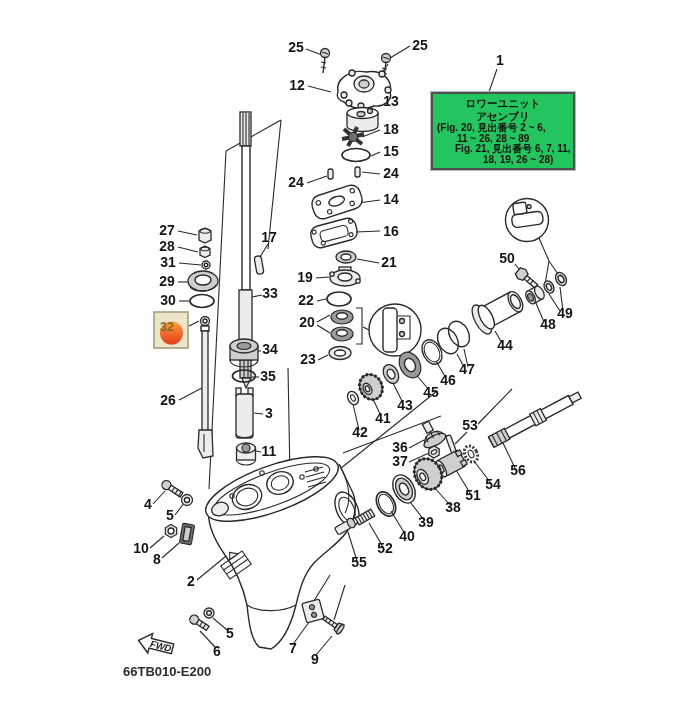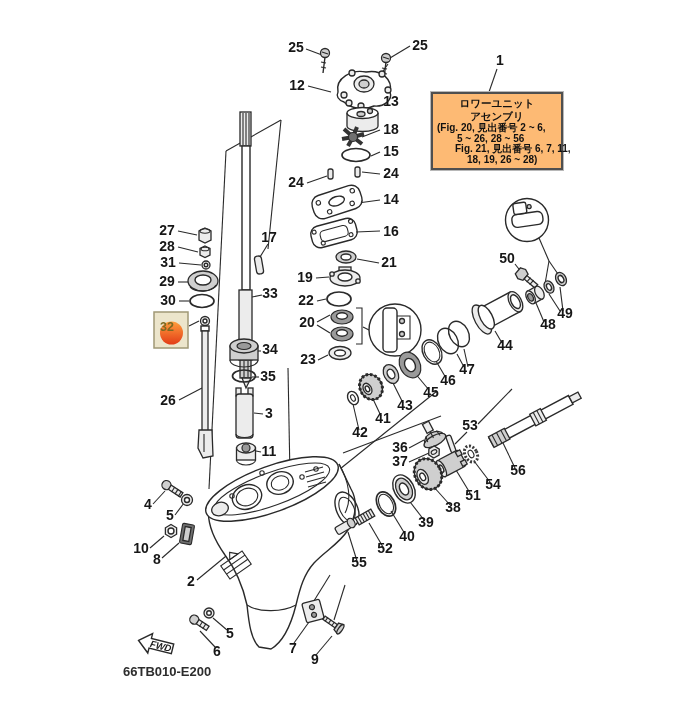--- a/index.html
+++ b/index.html
@@ -12,26 +12,26 @@
   .f0{fill:#fff;stroke:#2a2a2a;stroke-width:1.4}
   .f1{fill:#ececec;stroke:#2a2a2a;stroke-width:1.3}
   .f2{fill:#cfcfcf;stroke:#2a2a2a;stroke-width:1.3}
   .f3{fill:#9a9a9a;stroke:#2a2a2a;stroke-width:1.2}
   .f4{fill:#707070;stroke:#2a2a2a;stroke-width:1.1}
   .teeth{stroke:#2a2a2a;stroke-width:3;fill:none;stroke-dasharray:2.4 2}
   .lbl{font:bold 14px "Liberation Sans",sans-serif;fill:#161616;text-anchor:middle}
   .hl32{font:bold 12.5px "Liberation Sans",sans-serif;fill:#7c6a22;text-anchor:middle}
   .code{font:bold 13px "Liberation Sans",sans-serif;fill:#2d2d2d}
   .fwd{font:italic bold 9.5px "Liberation Sans",sans-serif;fill:#1c1c1c;text-anchor:middle}
-  .infobox{position:absolute;left:431px;top:92px;width:132px;height:78px;background:#fdba74;
+  .infobox{position:absolute;left:431px;top:92px;width:144px;height:78px;background:#22c55e;
            border:2px solid #4f4f4f;box-shadow:0 0 0 1px #b8b8b8;box-sizing:border-box;
            display:flex;flex-direction:column;justify-content:center;padding:2px 0;}
   .infobox .t{font-weight:bold;font-size:10.5px;line-height:13px;text-align:center;color:#111;}
   .infobox .b{font-weight:bold;font-size:10px;line-height:10.5px;color:#111;white-space:nowrap;}
-  .b.i0{padding-left:4px}.b.i1{padding-left:24px}.b.i2{padding-left:22px}.b.i3{padding-left:34px}
+  .b.i0{padding-left:4px}.b.i1{padding-left:24px}.b.i2{padding-left:22px}.b.i3{padding-left:50px}
 </style>
 </head>
 <body>
 
 <div class="canvas">
 <svg width="677" height="720" viewBox="0 0 677 720">
   <defs>
     <linearGradient id="hlGrad" x1="0" y1="0" x2="0" y2="1">
       <stop offset="0" stop-color="#ff9e3d"></stop>
           <stop offset="1" stop-color="#e23c17"></stop>
@@ -549,17 +549,17 @@
     <text class="lbl" x="217" y="656">6</text>
     <text class="lbl" x="293" y="653">7</text>
     <text class="lbl" x="315" y="664">9</text>
   </g>
 </svg>
 
 <div class="infobox">
   <div class="t">ロワーユニット</div>
   <div class="t">アセンブリ</div>
   <div class="b i0">(Fig. 20, 見出番号 2 ~ 6,</div>
-  <div class="b i1">5 ~ 26, 28 ~ 56</div>
+  <div class="b i1">11 ~ 26, 28 ~ 89</div>
   <div class="b i2">Fig. 21, 見出番号 6, 7, 11,</div>
   <div class="b i3">18, 19, 26 ~ 28)</div>
 </div>
 </div>
 
 </body></html>

